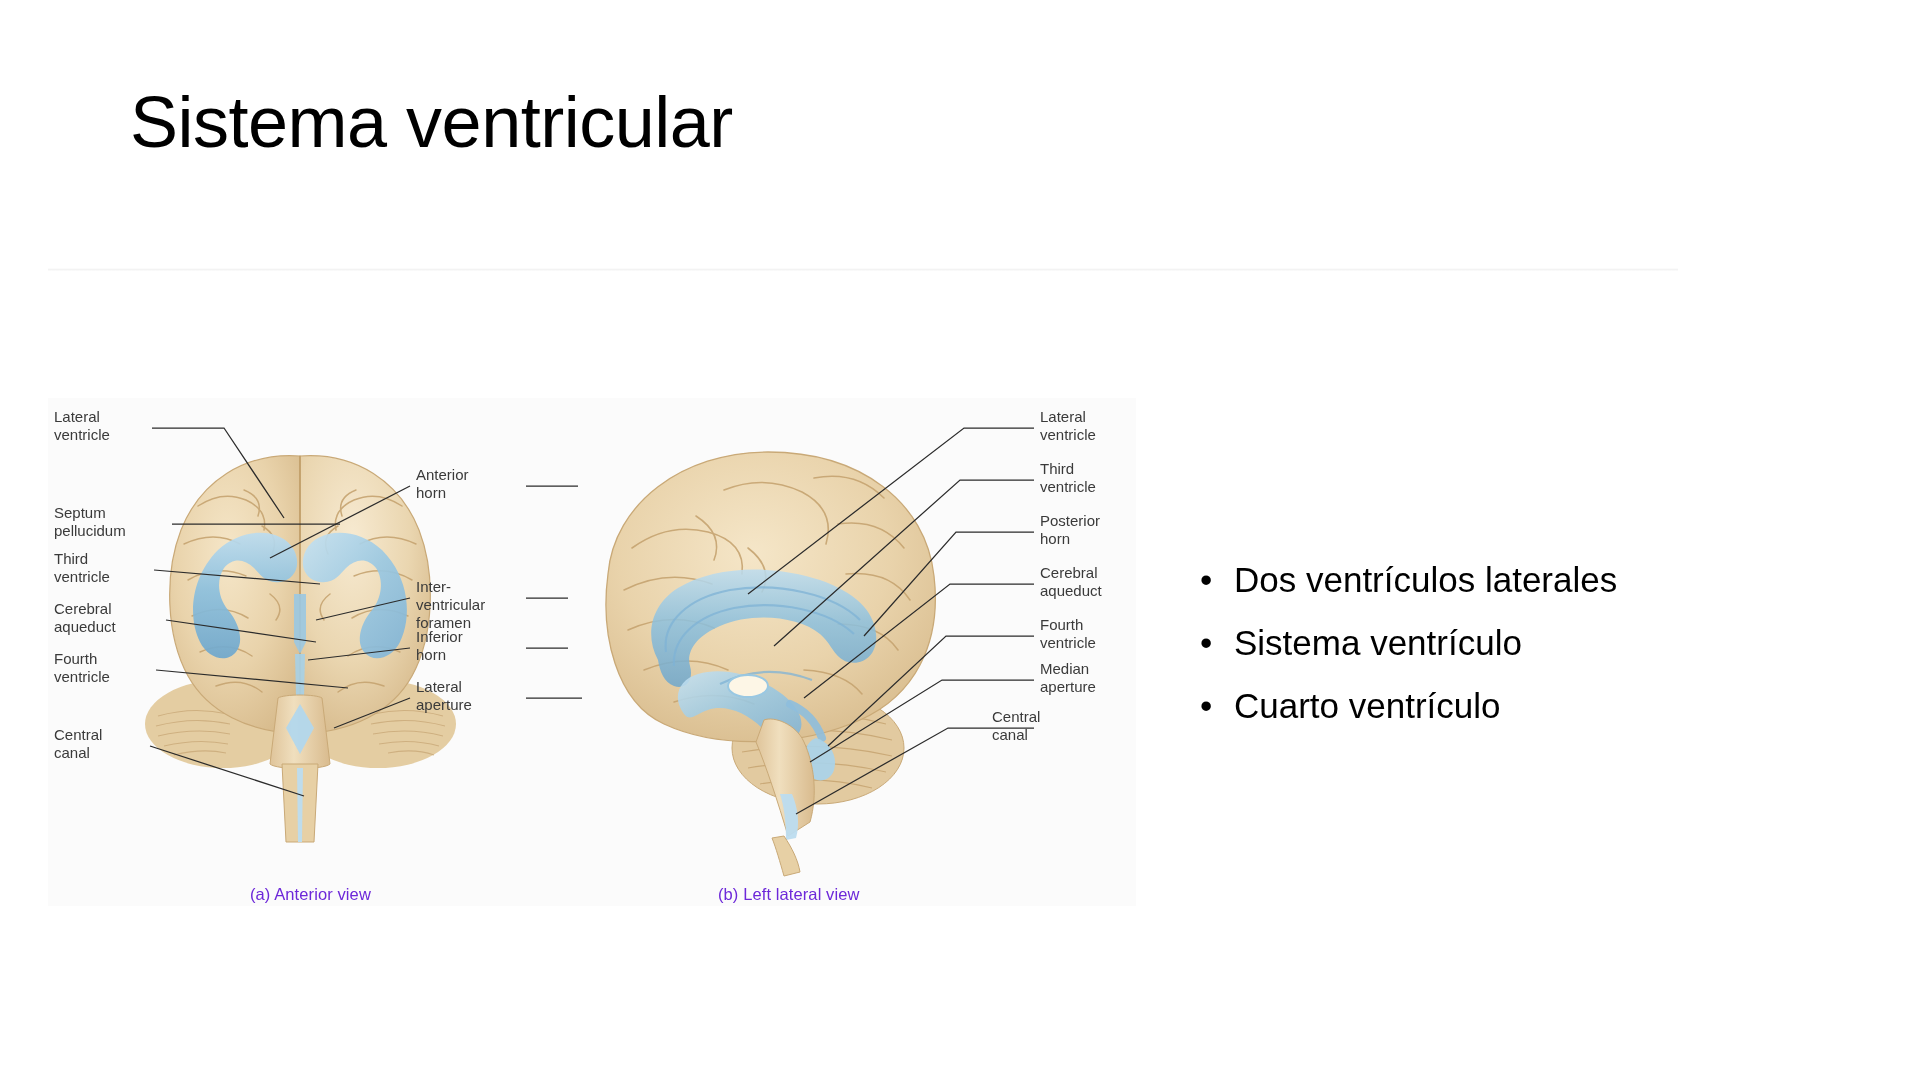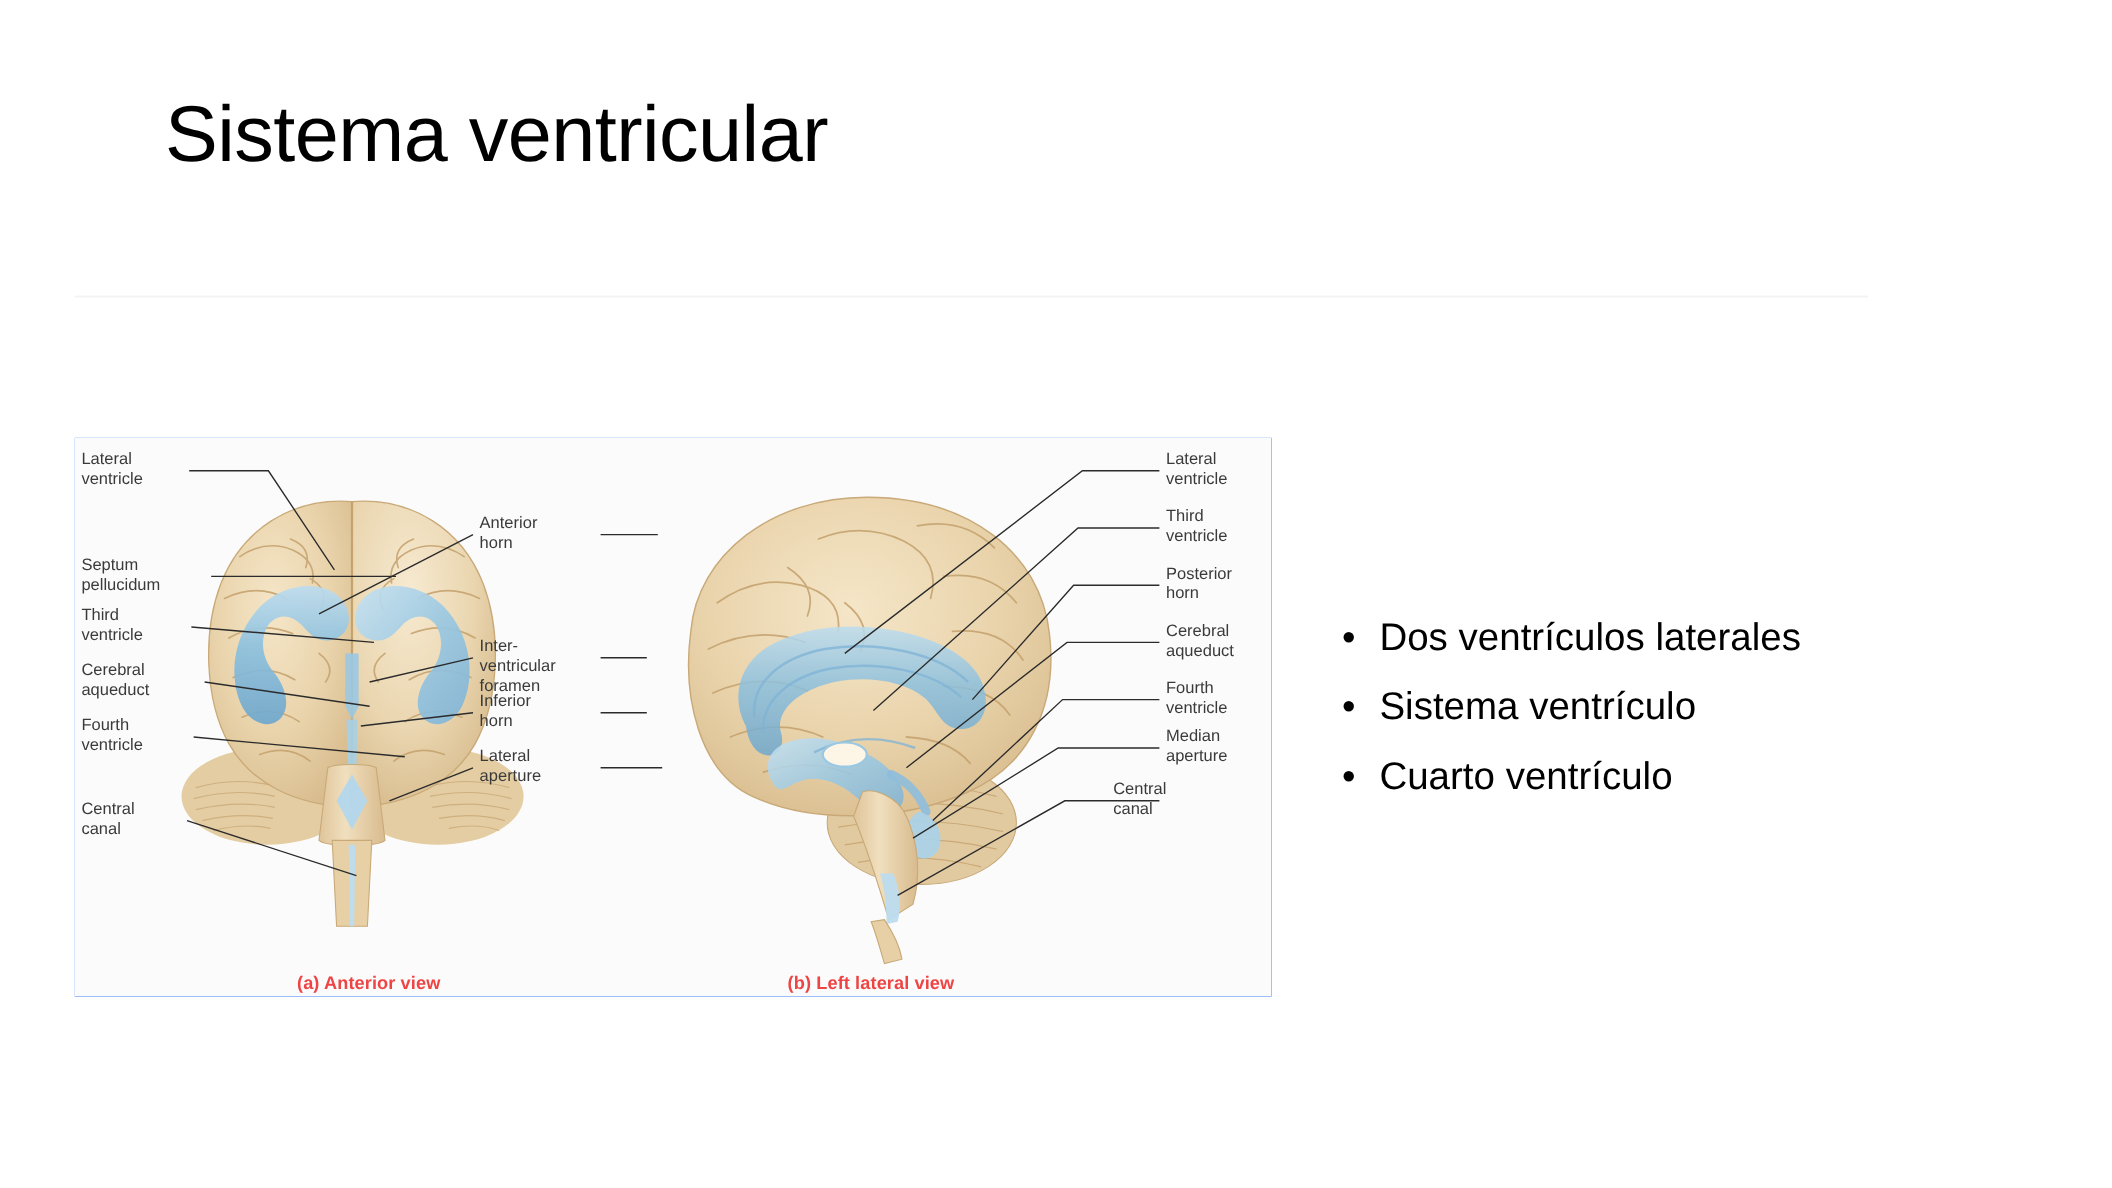--- a/index.html
+++ b/index.html
@@ -15,21 +15,20 @@
     overflow: hidden;
     font-family: "Liberation Sans", sans-serif;
     color: #000000;
   }
 
   
   .slide {
     position: absolute;
     inset: 0;
     background: #ffffff;
-    margin-left: 20px;
   }
 
   
   .slide-title {
     position: absolute;
     left: 130px;
     top: 84px;
     font-size: 72px;
     line-height: 1.08;
     font-weight: 400;
@@ -69,27 +68,27 @@
   .figure svg {
     display: block;
     width: 100%;
     height: 100%;
   }
 
   
   .fig-caption {
     position: absolute;
     font-size: 16.5px;
-    font-weight: bold;
-    color: #ef4444;
+    font-weight: normal;
+    color: #6d28d9;
     white-space: nowrap;
     letter-spacing: 0.1px;
   }
   .cap-a { left: 250px; top: 885px; }
-  .cap-b { left: 696px; top: 885px; }
+  .cap-b { left: 718px; top: 885px; }
 
   
   .body-text {
     position: absolute;
     left: 1196px;
     top: 534px;
     width: 660px;
   }
   .lead-line {
     font-size: 35px;

